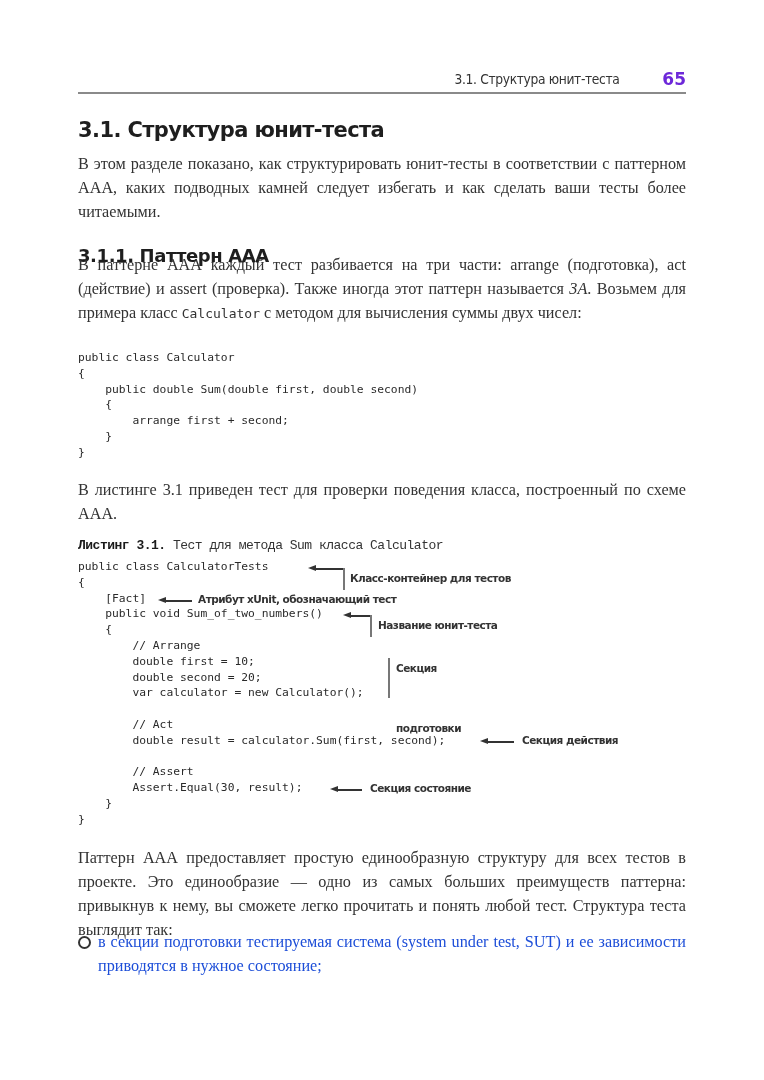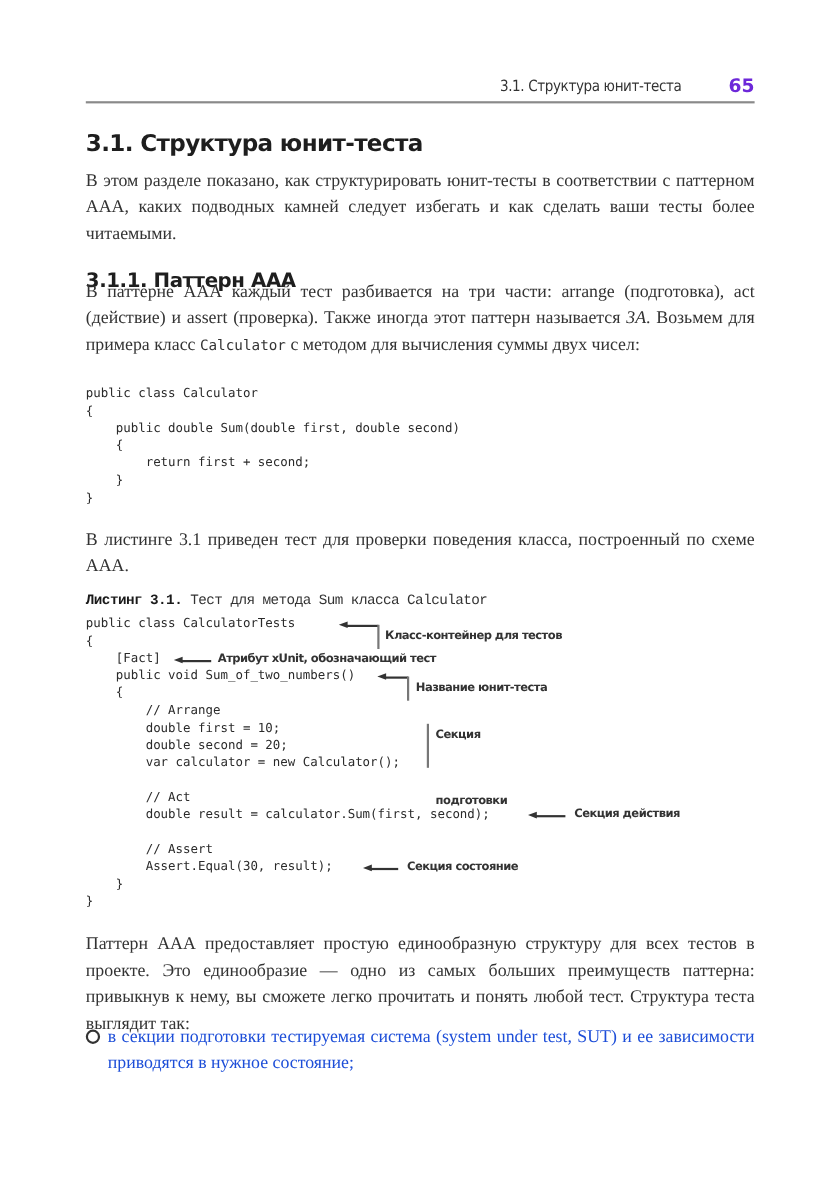--- a/index.html
+++ b/index.html
@@ -83,21 +83,21 @@
   <div class="h2" style="top:245px;">3.1.1. Паттерн AAA</div>
 
   <div class="para" style="top:254px; top:253px;">
     <span>В паттерне ААА каждый тест разбивается на три части: arrange (подготовка), act (действие) и assert (проверка). Также иногда этот паттерн называется </span><i>3A</i><span>. Возьмем для примера класс </span><span class="mono">Calculator</span><span> с методом для вычисления суммы двух чисел:</span>
   </div>
 
   <pre class="code" style="top:350px;">public class Calculator
 {
     public double Sum(double first, double second)
     {
-        return first + second;
+        arrange first + second;
     }
 }</pre>
 
   <div class="para" style="top:478px;">В листинге 3.1 приведен тест для проверки поведения класса, построенный по схеме ААА.</div>
 
   <div class="caption">
     <b>Листинг 3.1.</b><span> Тест для метода Sum класса Calculator</span>
   </div>
 
   <pre class="code" style="top:559px;">public class CalculatorTests

